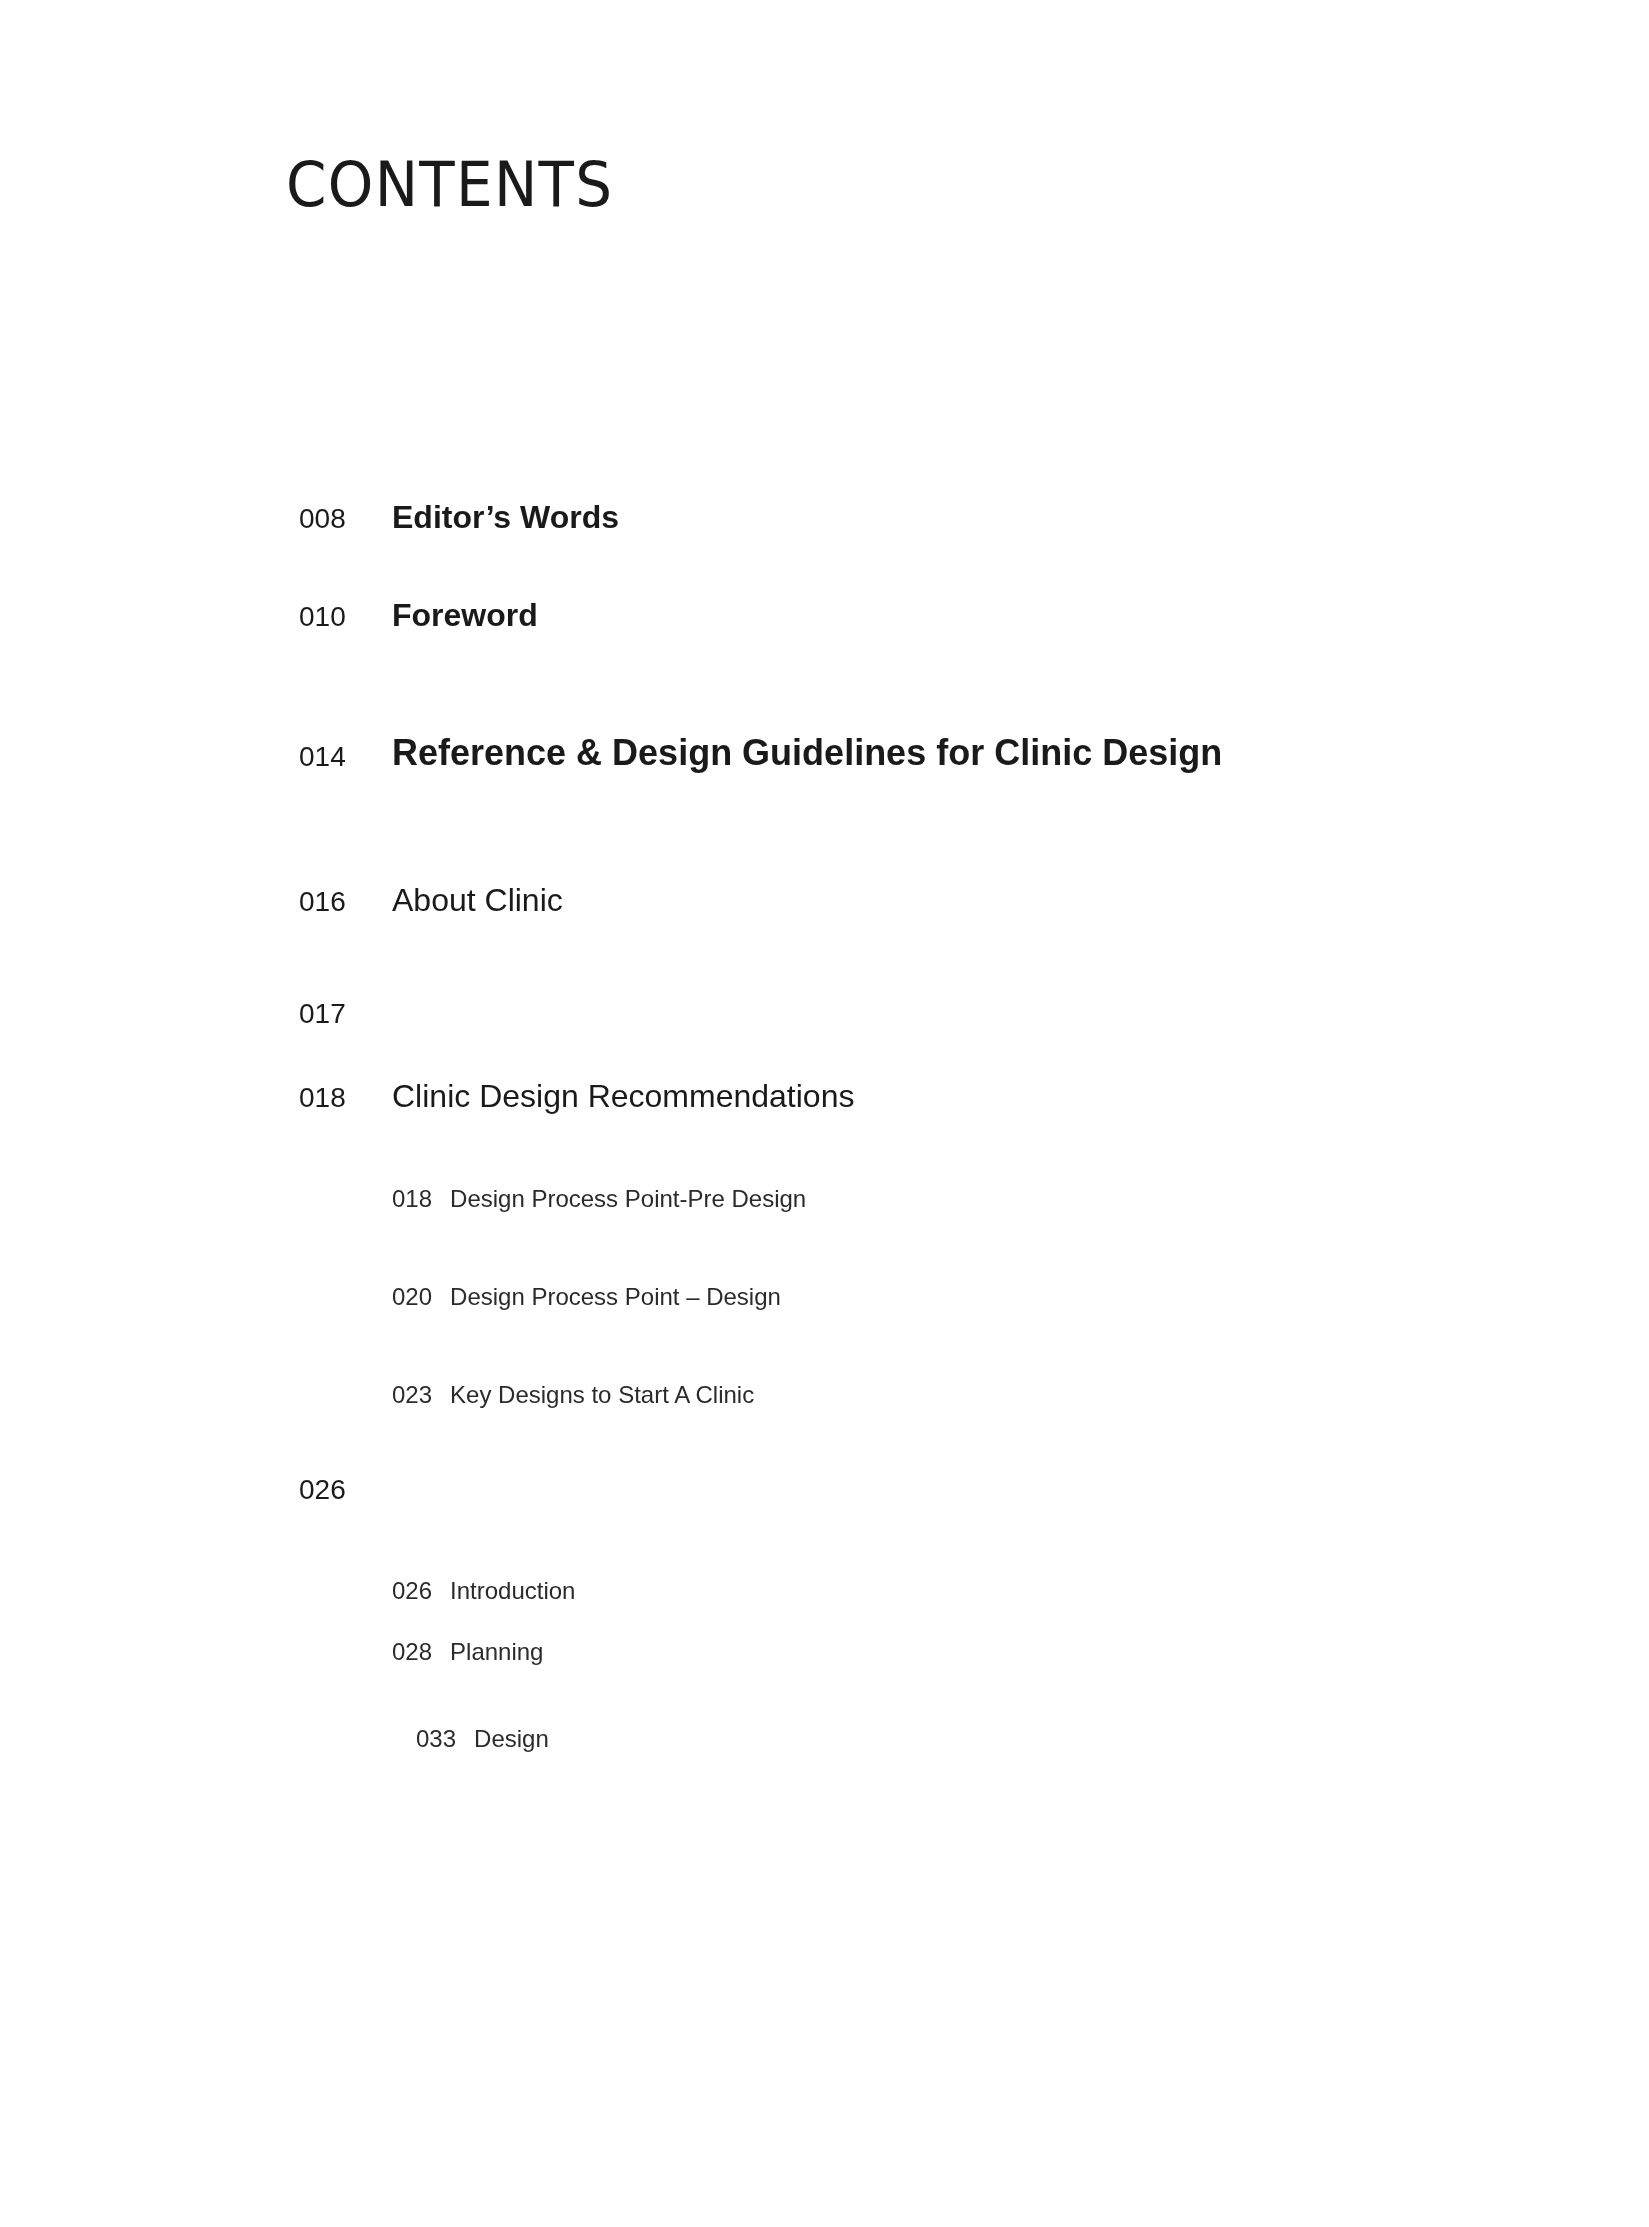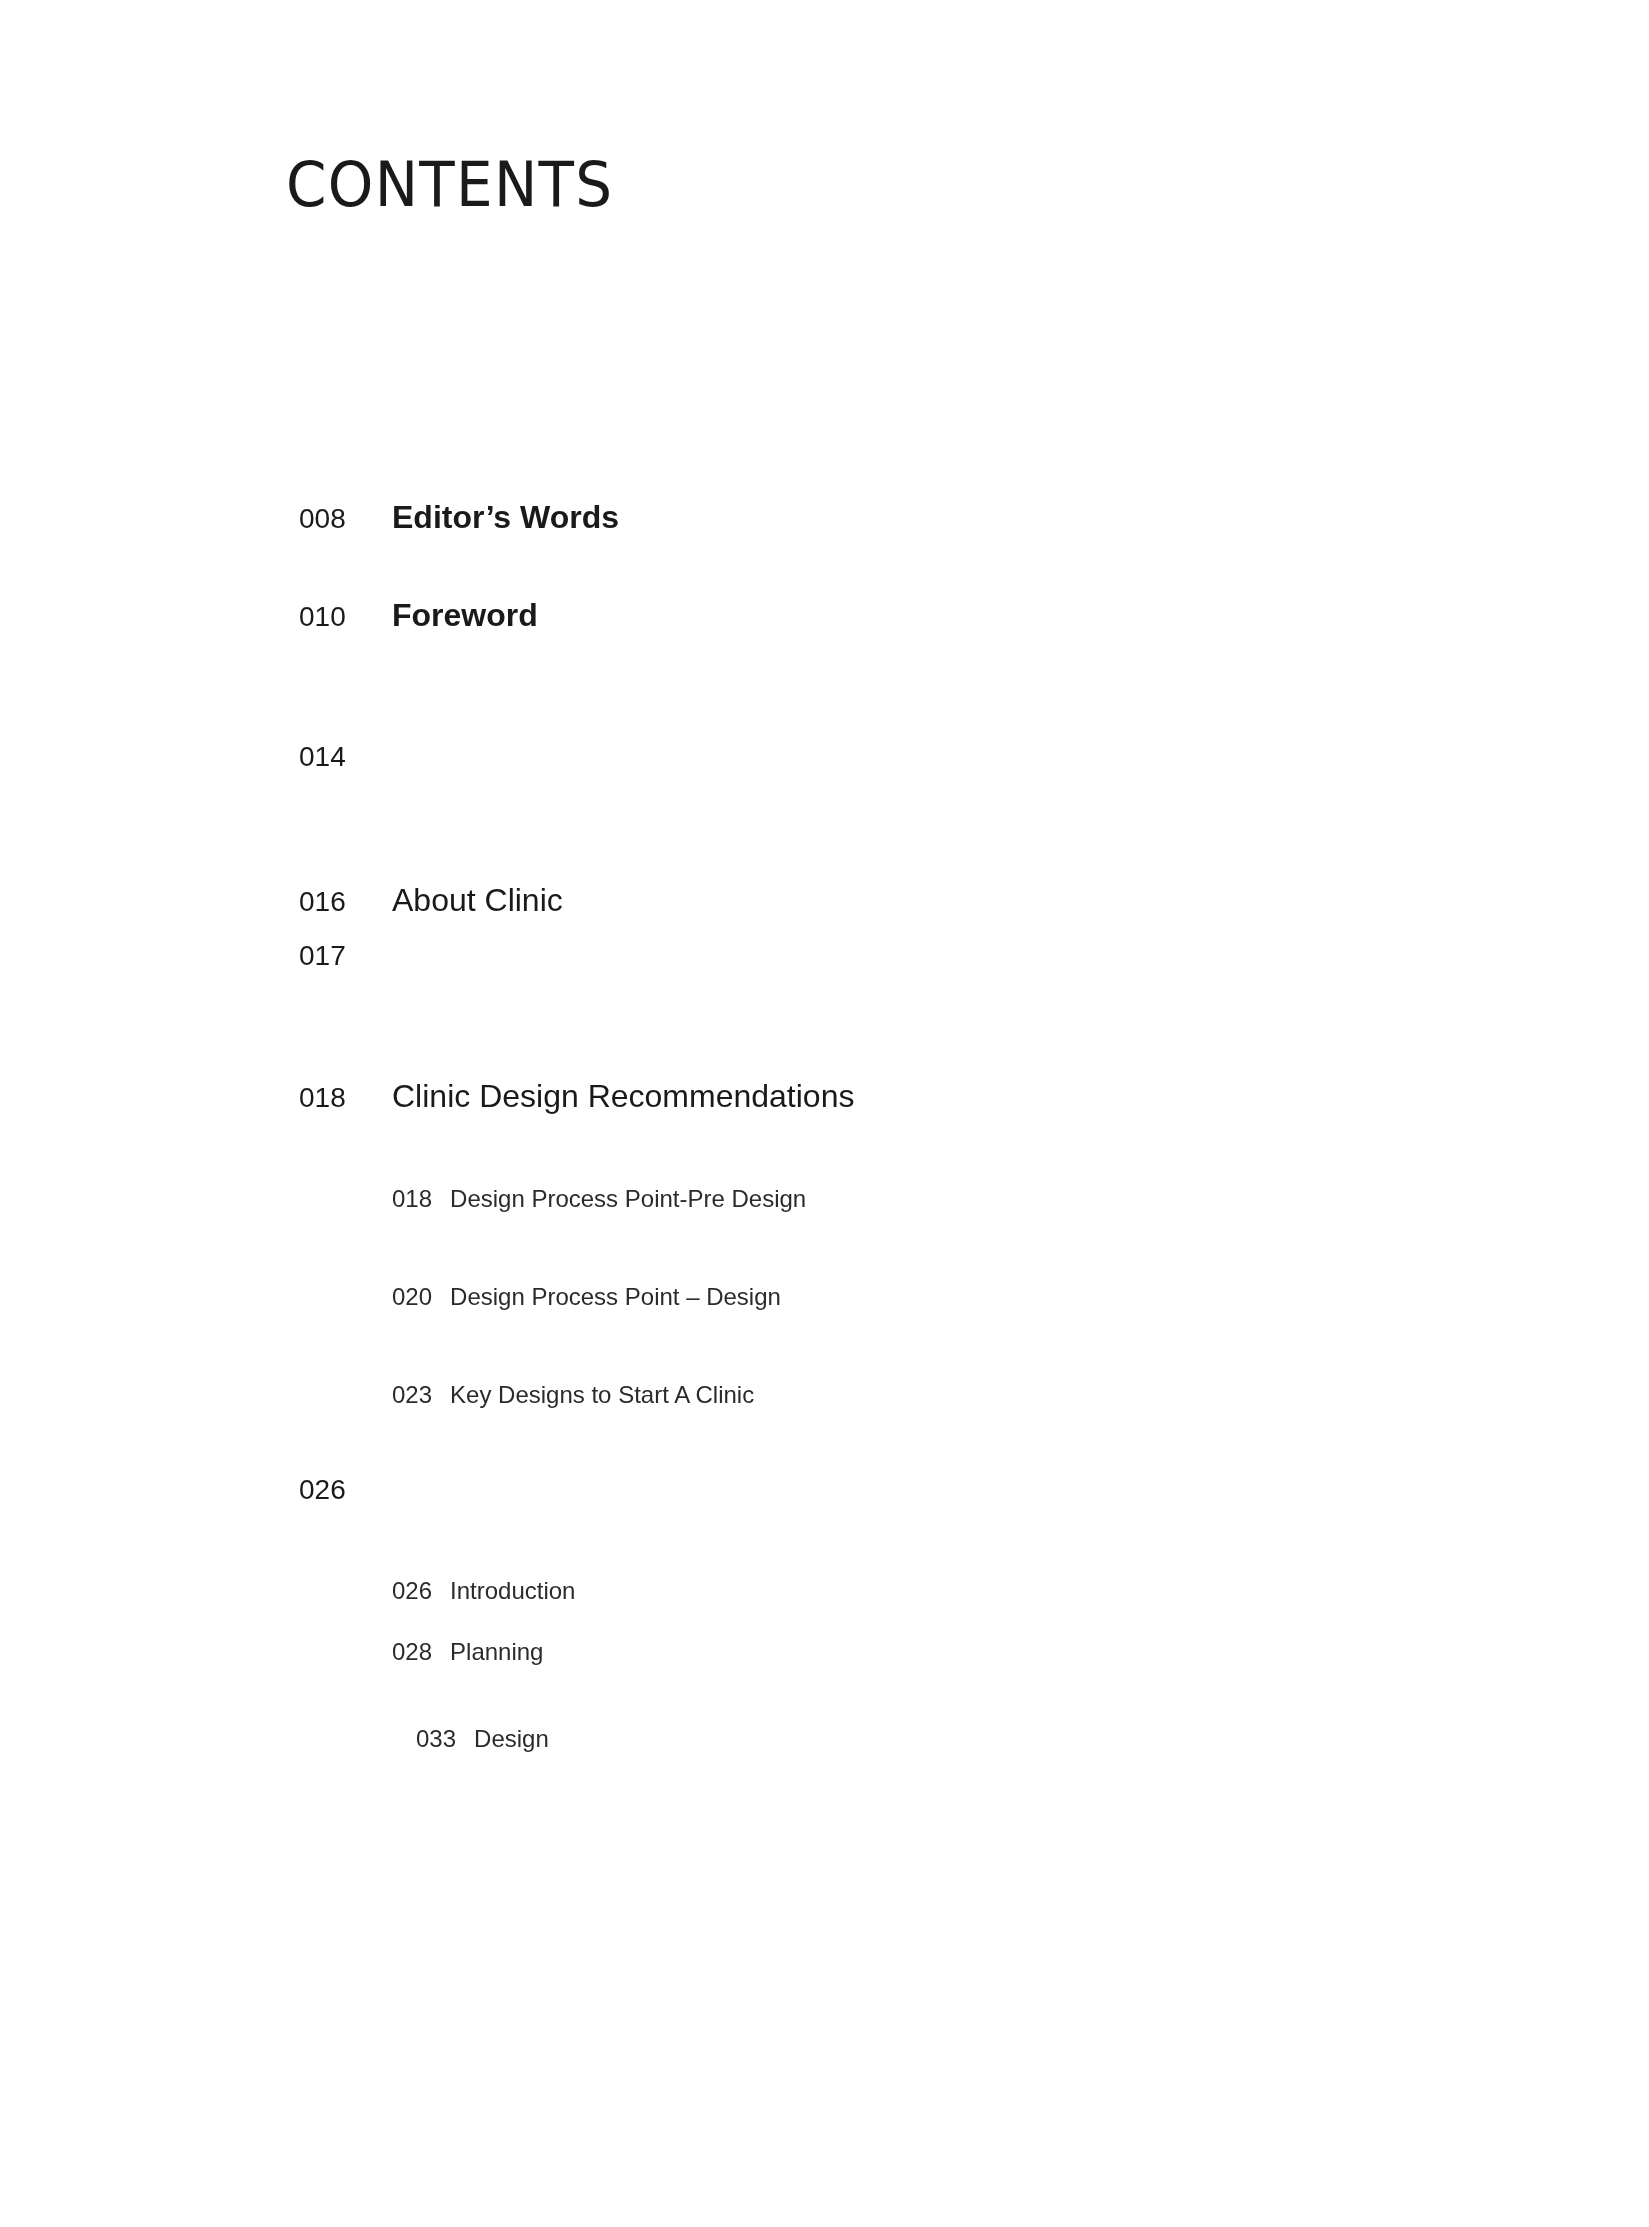--- a/index.html
+++ b/index.html
@@ -26,26 +26,27 @@
     <div class="row lvl1" style="top: 492px;">
       <span class="num">008</span>
       <span class="lbl">Editor’s Words</span>
     </div>
     <div class="row lvl1" style="top: 590px;">
       <span class="num">010</span>
       <span class="lbl">Foreword</span>
     </div>
     <div class="row lvl0" style="top: 730px;">
       <span class="num">014</span>
+      <span class="lbl">Reference &amp; Design Guidelines for Clinic Design</span>
     </div>
     <div class="row lvl2" style="top: 875px;">
       <span class="num">016</span>
       <span class="lbl">About Clinic</span>
     </div>
-    <div class="row lvl2" style="top: 929px;">
+    <div class="row lvl2" style="top: 987px;">
       <span class="num">017</span>
     </div>
     <div class="row lvl2" style="top: 1071px;">
       <span class="num">018</span>
       <span class="lbl">Clinic Design Recommendations</span>
     </div>
     <div class="row lvl3" style="top: 1170px;">
       <span class="lbl"><span class="subnum">018</span><span>Design Process Point-Pre Design</span></span>
     </div>
     <div class="row lvl3" style="top: 1268px;">

